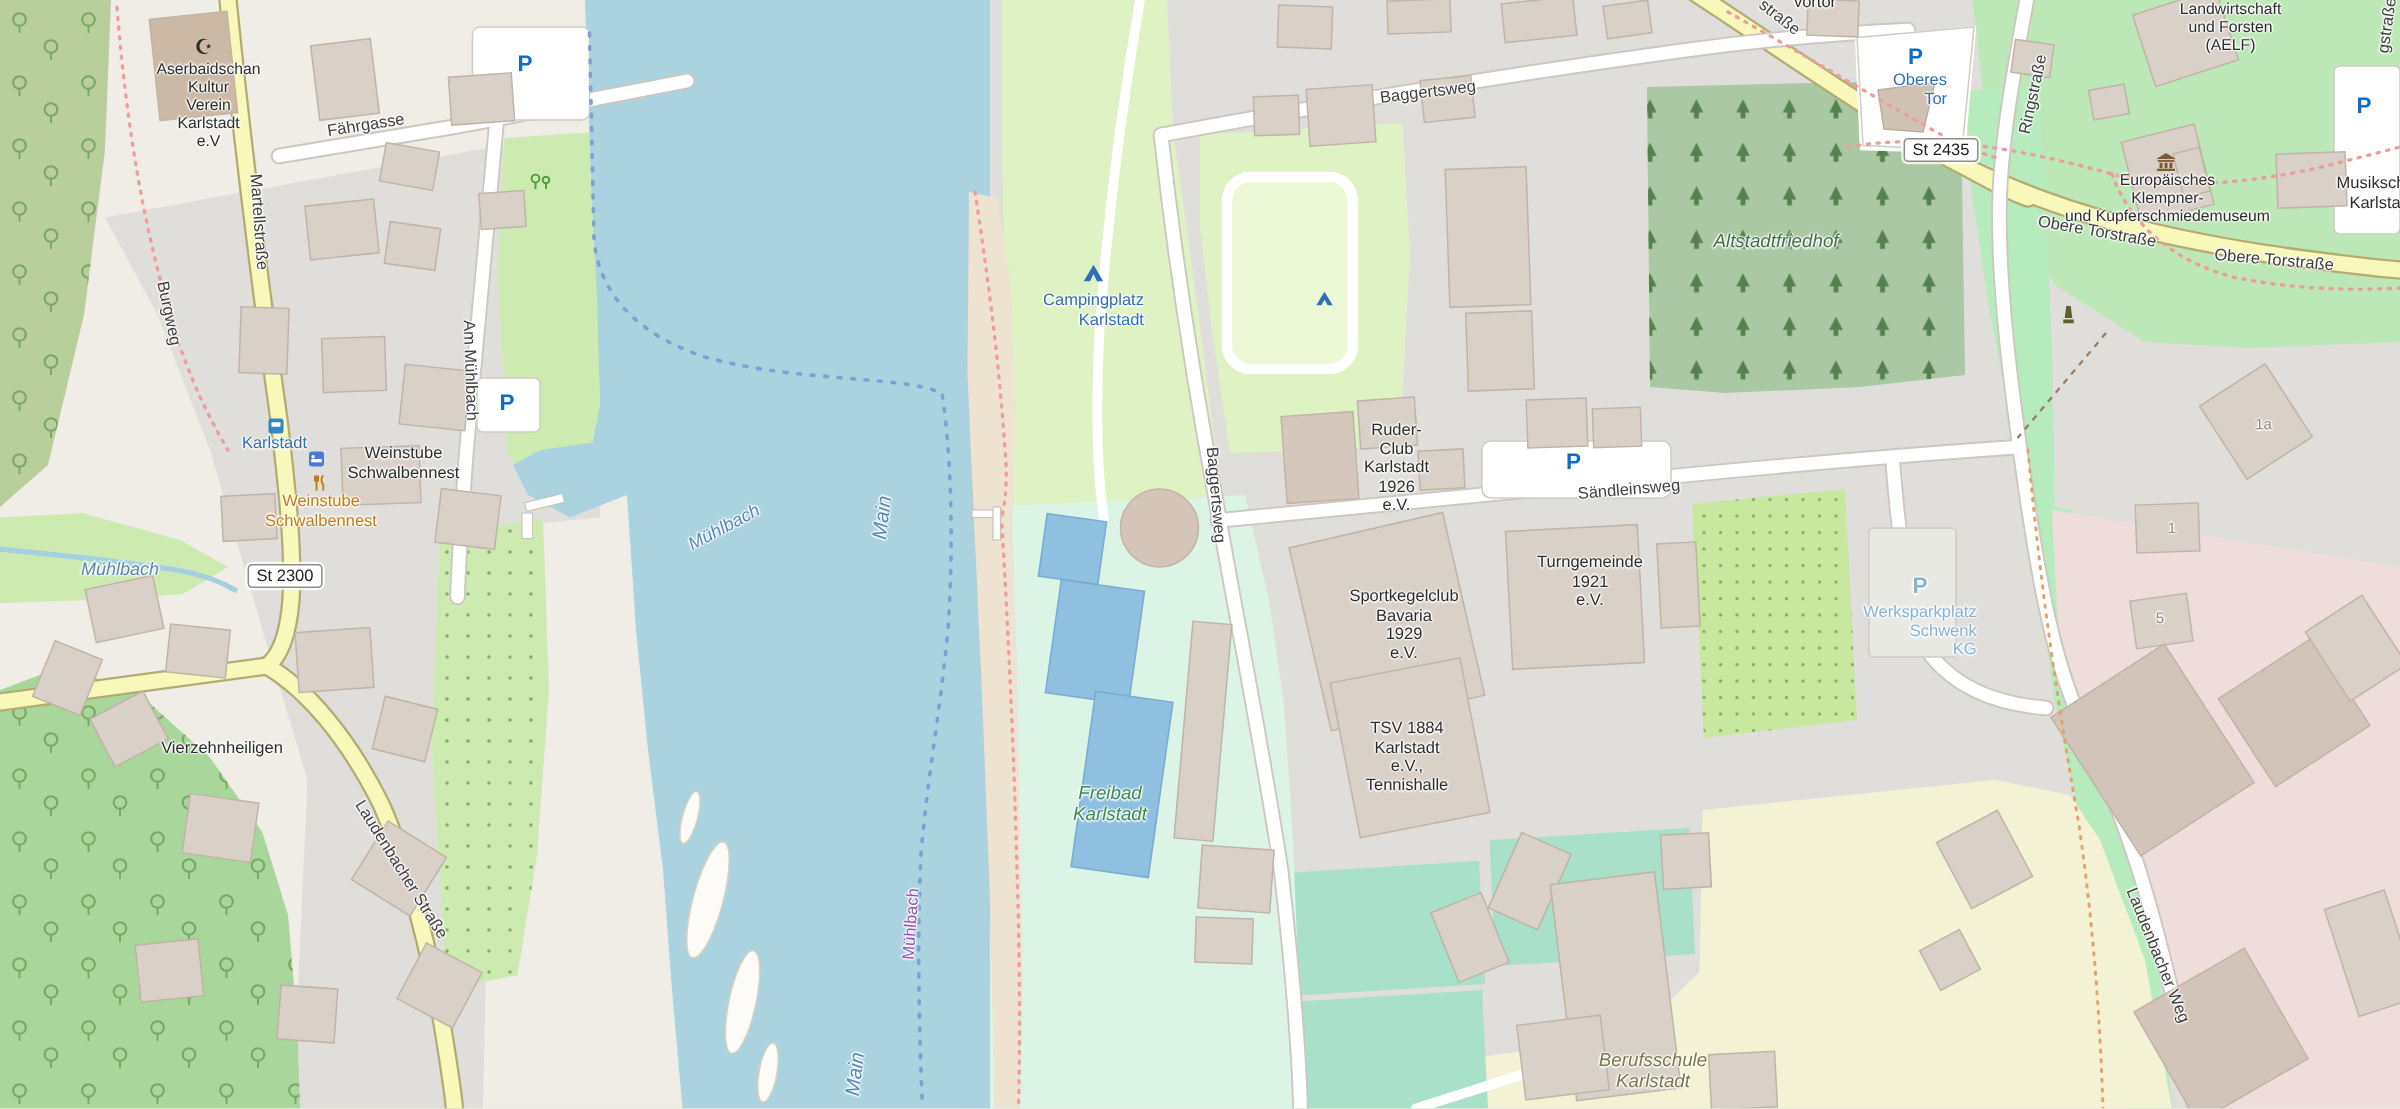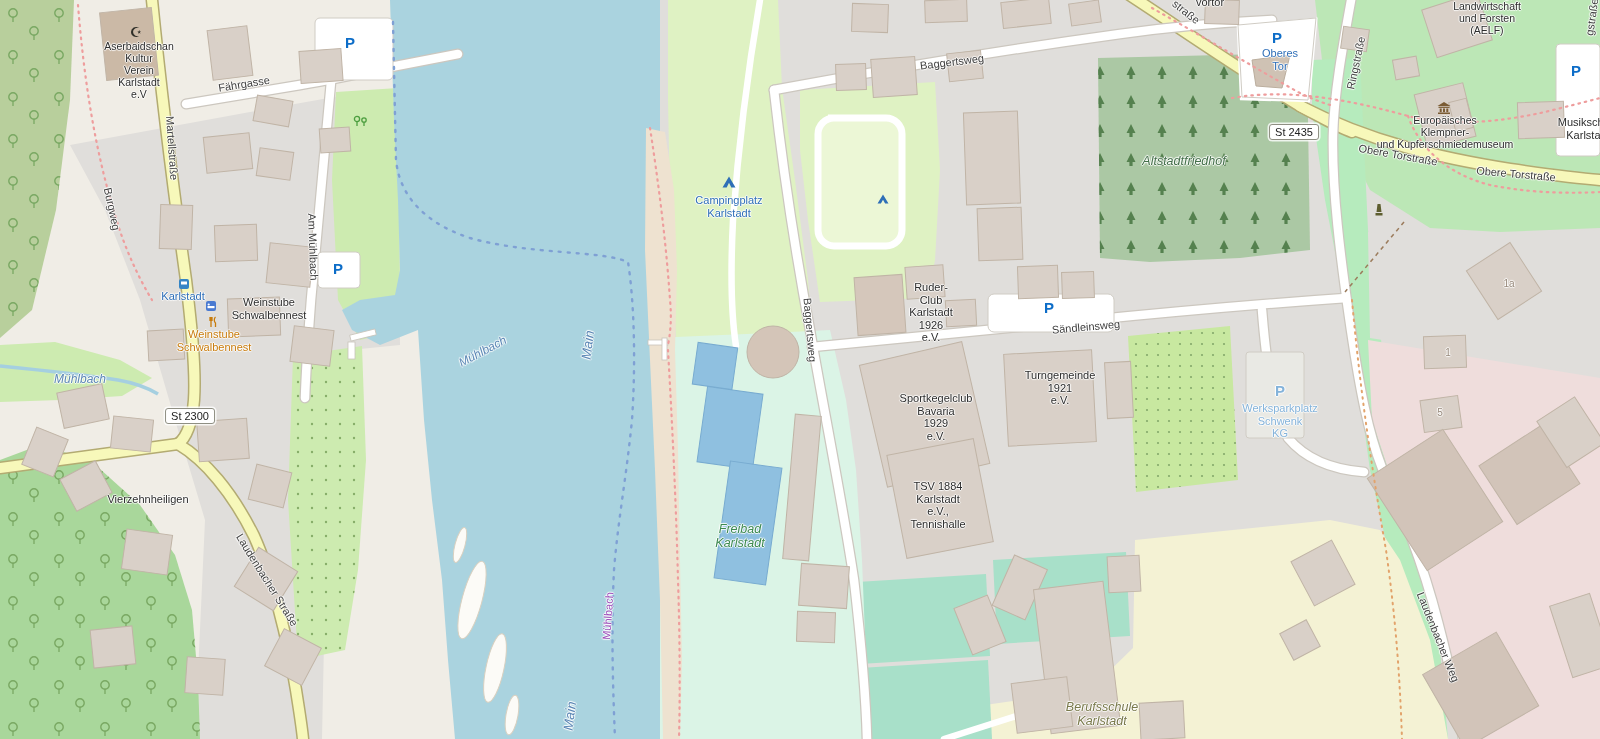--- a/index.html
+++ b/index.html
@@ -5,32 +5,32 @@
   html,body{margin:0;padding:0;background:#f0ede6;}
   .stage{position:relative;width:1600px;height:739px;overflow:hidden;
          font-family:"Liberation Sans",sans-serif;background:#f0ede6;}
   .stage svg.base{position:absolute;left:0;top:0;}
   .lbl{position:absolute;transform:translate(-50%,-50%);white-space:pre-line;text-align:center;
        font:11px/1.14 "Liberation Sans",sans-serif;color:#2d2d2d;
        text-shadow:-1px 0 1px #fff,1px 0 1px #fff,0 -1px 1px #fff,0 1px 1px #fff;}
   .st{color:#3f3f3f;white-space:nowrap;}
   .wt{font-style:italic;color:#5b87b5;font-size:12px;}
   .big-water{font-size:13.5px;}
-  .poi-blue{color:#2f6fb8;}
+  .poi-blue{color:#2f6fb8;text-align:right;}
   .poi-orange{color:#c87b0b;}
   .area-green{font-style:italic;color:#3d8a51;font-size:12.5px;}
   .cemlbl{font-style:italic;color:#44704a;font-size:12.5px;text-align:right;}
   .olive{font-style:italic;color:#79794b;font-size:12.5px;}
   .purple{color:#9c4fba;}
   .hn{color:#97897b;font-size:10px;}
   .p-big{color:#0d6dc8;font-weight:700;font-size:15px;}
   .p-light{color:#84b3da;}
   .shield{position:absolute;transform:translate(-50%,-50%);background:#fff;border:1px solid #8f8f83;
           border-radius:3px;padding:1px 5px;font:11px "Liberation Sans",sans-serif;color:#222;
-          box-shadow:0 0 0 1.5px #ffffffcc;white-space:nowrap;margin-top:32px;}
+          box-shadow:0 0 0 1.5px #ffffffcc;white-space:nowrap;}
   .icon{position:absolute;transform:translate(-50%,-50%);line-height:0;}
   .mosque{font-size:14px;color:#2f2f28;font-family:"DejaVu Sans",sans-serif;line-height:1;}
 </style>
 </head>
 <body>
 
 <div class="stage">
 
 <svg class="base" width="1600" height="739" viewBox="0 0 1600 739">
   <defs>

